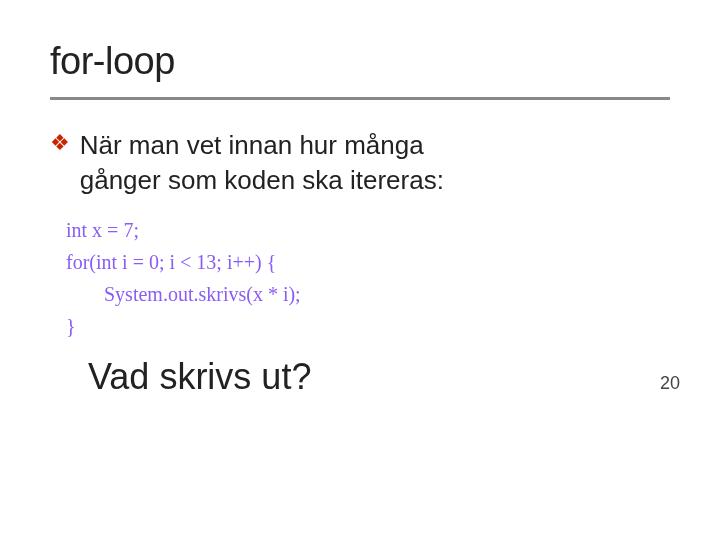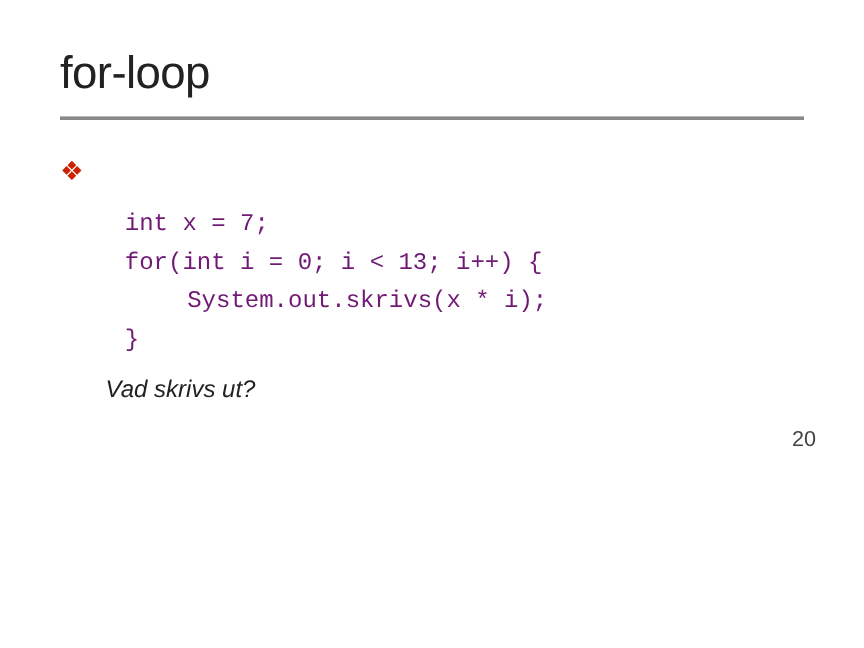--- a/index.html
+++ b/index.html
@@ -59,67 +59,70 @@
       flex-shrink: 0;
     }
 
     .bullet-text {
       font-size: 26px;
       color: #222222;
       line-height: 1.35;
     }
 
     .code-block {
-      margin-left: 54px;
+      margin-left: 16px;
       margin-top: 4px;
       margin-bottom: 8px;
-      font-family: Liberation Mono, monospace;
+      font-family: Liberation Serif, serif;
       font-size: 20px;
-      color: #701a75;
+      color: #8b5cf6;
       line-height: 1.6;
     }
 
     .code-line {
       display: block;
       white-space: pre;
     }
 
     .code-line.indent1 {
       padding-left: 28px;
     }
 
     .conclusion-text {
-      font-size: 20px;
+      font-size: 36px;
       color: #222222;
       margin-left: 38px;
       margin-top: 6px;
-      font-style: italic;
     }
 
     .page-number {
       position: absolute;
-      bottom: 26px;
+      bottom: 9px;
       right: 40px;
       font-size: 18px;
       color: #444444;
     }
   </style>
 </head>
 <body>
 
 <div class="slide">
 
   <h1 class="title">for-loop</h1>
 
   <div class="divider"></div>
 
   <div class="content">
 
     <div class="bullet-row">
       <span class="bullet-icon">❖</span>
+      <div class="bullet-text">
+        <span>När man vet innan hur många</span><br>
+        <span>gånger som koden ska itereras:</span>
+      </div>
     </div>
 
     <div class="code-block">
       <span class="code-line">int x = 7;</span>
       <span class="code-line">for(int i = 0; i &lt; 13; i++) {</span>
       <span class="code-line indent1">  System.out.skrivs(x * i);</span>
       <span class="code-line">}</span>
     </div>
 
     <div class="conclusion-text">Vad skrivs ut?</div>

